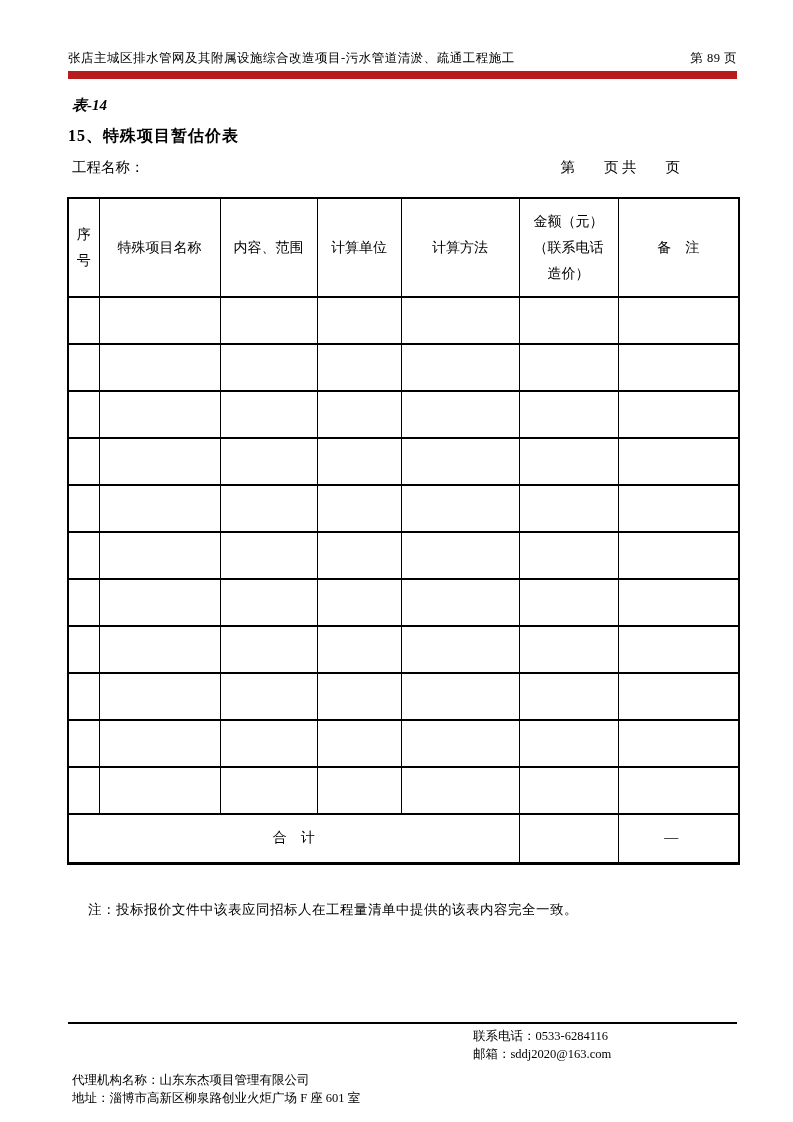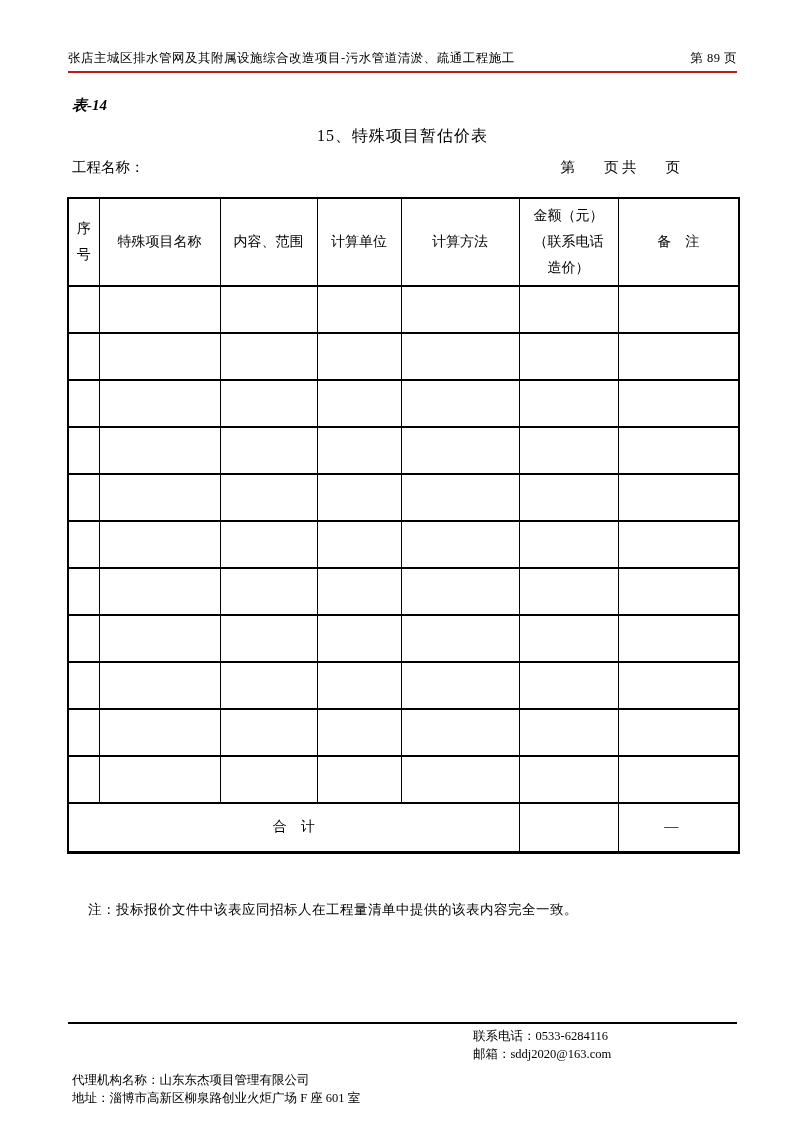--- a/index.html
+++ b/index.html
@@ -19,42 +19,42 @@
   .doc-header {
     position: absolute;
     left: 68px;
     top: 50px;
     width: 669px;
     display: flex;
     justify-content: space-between;
     align-items: flex-end;
     font-size: 12.5px;
     padding-bottom: 4px;
-    border-bottom: 2px solid #b91c1c;
+    border-bottom: 8px solid #b91c1c;
     letter-spacing: 0.5px;
     white-space: nowrap;
   }
 
   .table-code {
     position: absolute;
     left: 72px;
     top: 96px;
     font-size: 15px;
     font-weight: bold;
     font-style: italic;
   }
 
   .form-title {
     position: absolute;
     left: 68px;
     top: 126px;
     width: 669px;
-    text-align: center;
+    text-align: left;
     font-size: 16px;
-    font-weight: normal;
+    font-weight: bold;
     letter-spacing: 1px;
   }
 
   .name-row {
     position: absolute;
     left: 72px;
     top: 158px;
     width: 608px;
     display: flex;
     justify-content: space-between;
@@ -76,21 +76,21 @@
   }
   .form-table th, .form-table td {
     border: 1px solid #000;
     border-top-width: 2px;
     border-bottom-width: 2px;
     text-align: center;
     vertical-align: middle;
     font-weight: normal;
     overflow: hidden;
   }
-  .form-table thead th { height: 88px; line-height: 26px; }
+  .form-table thead th { height: 99px; line-height: 26px; }
   .form-table tbody.body-rows td { height: 47px; }
   .form-table tbody.total-section td { height: 49px; }
   .hdr-line { display: block; }
   .total-label-cell { text-align: center; }
   .total-remark-cell { text-align: right; padding-right: 14px; }
 
   .note {
     position: absolute;
     left: 88px;
     top: 901px;

